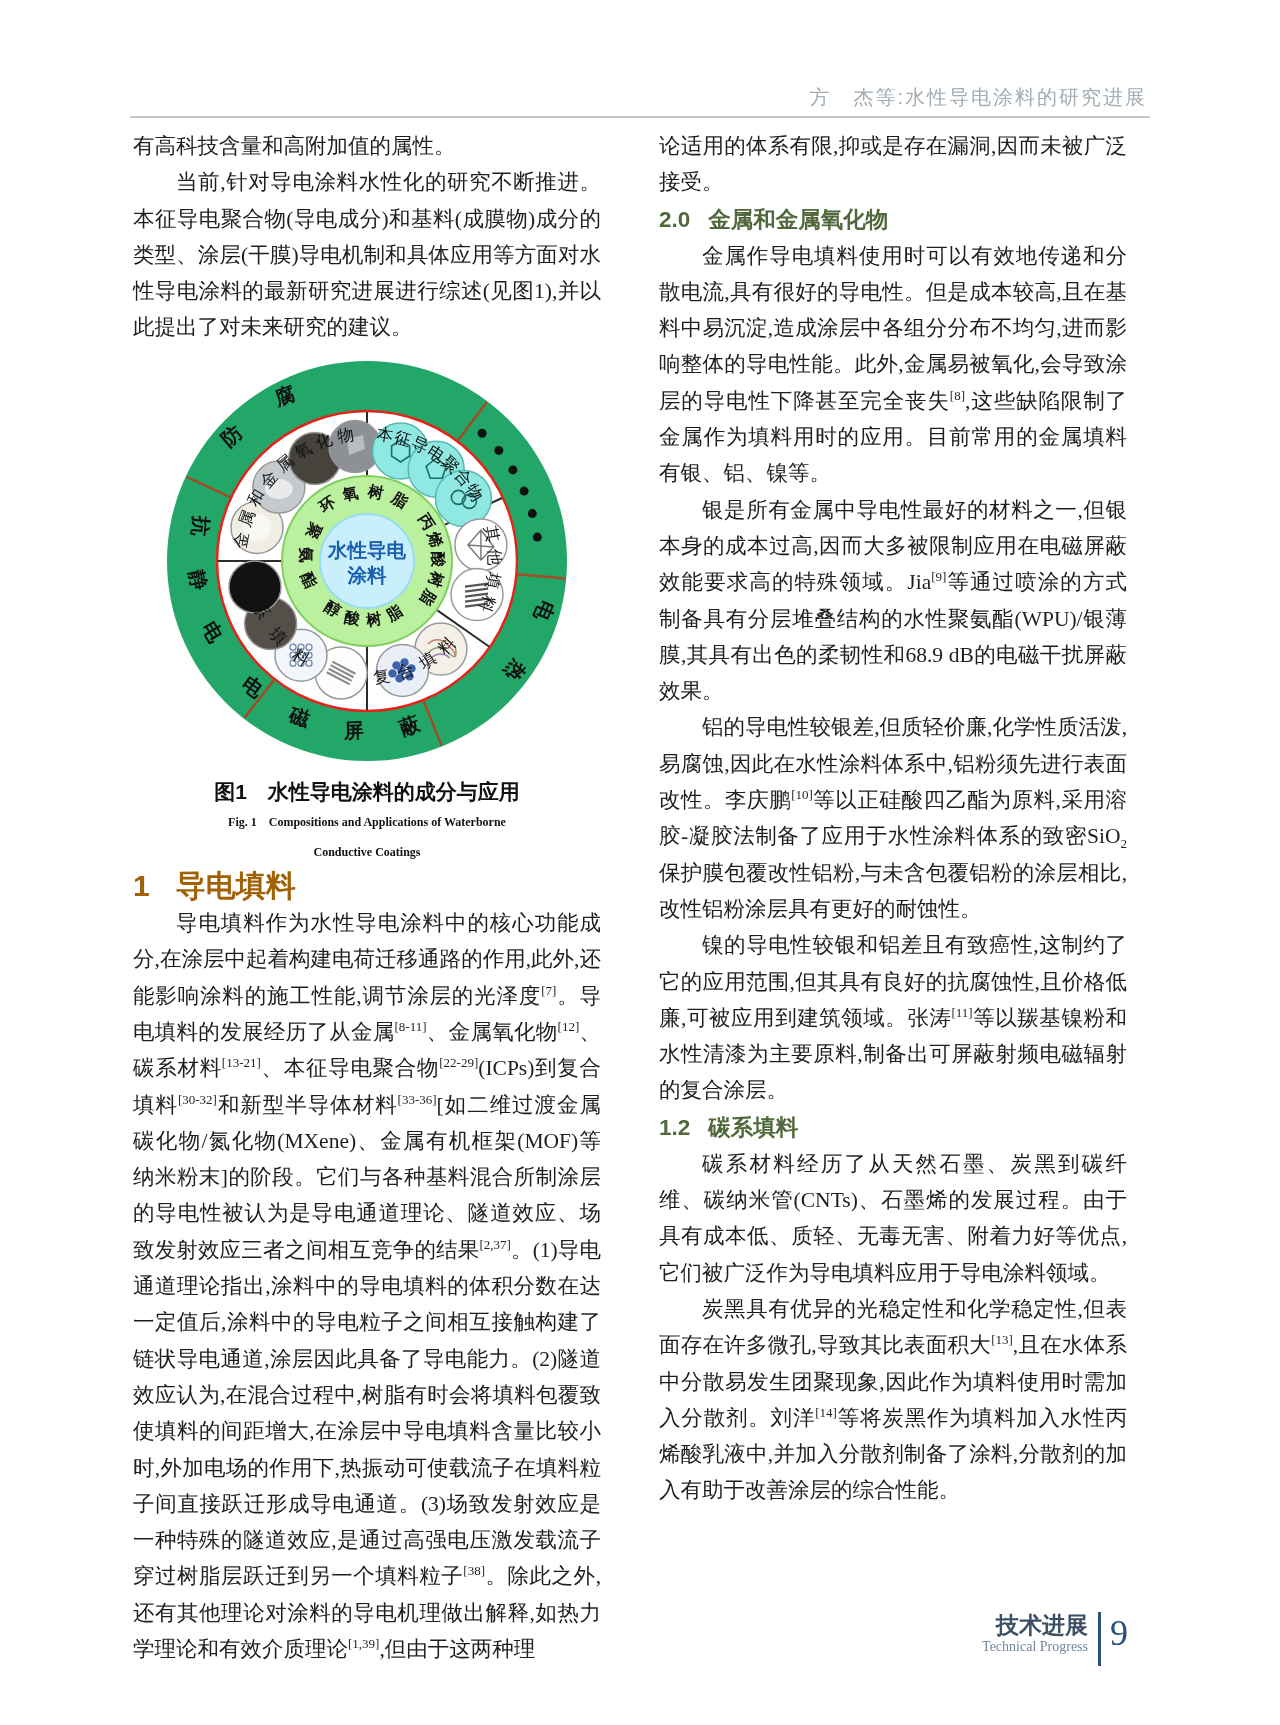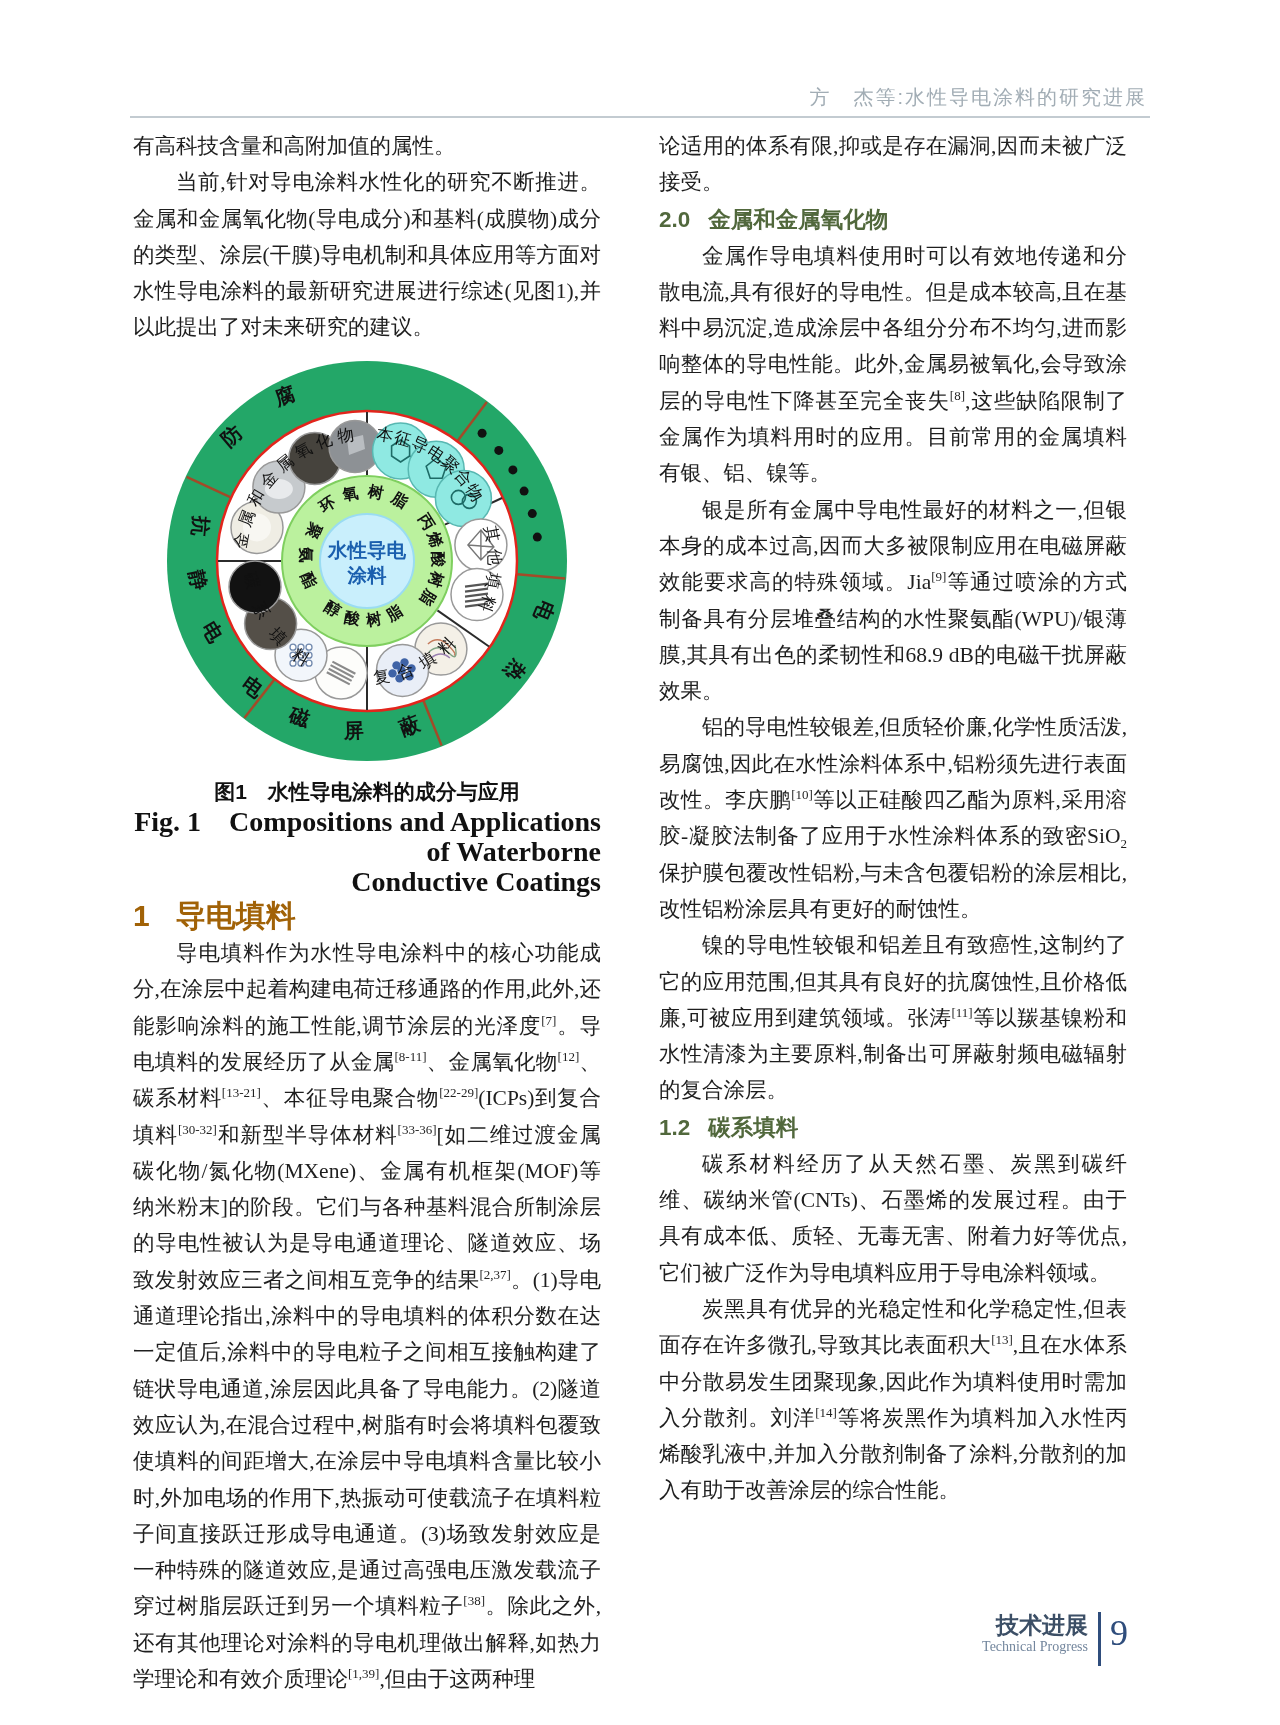--- a/index.html
+++ b/index.html
@@ -11,22 +11,22 @@
   .col{position:absolute;top:128px;width:468px;font-size:21.5px;line-height:36.3px;text-align:justify;}
   .col-left{left:133px;}
   .col-right{left:659px;}
   .col p{margin:0;}
   .indent{text-indent:2em;}
   sup{font-size:13px;line-height:0;vertical-align:super;}
   sub{font-size:13px;line-height:0;vertical-align:sub;}
   .figure-wrap{width:410px;margin:10px auto 0 auto;}
   .cap-zh{font-family:"Liberation Sans","DejaVu Sans",sans-serif;font-weight:bold;font-size:21px;
        text-align:center;line-height:30px;color:#111;}
-  .cap-en{font-family:"Liberation Serif","DejaVu Serif",serif;font-weight:bold;font-size:28px;
-       text-align:right;line-height:30px;color:#111;}
+  .cap-en{font-family:"Liberation Serif","DejaVu Serif",serif;font-weight:bold;font-size:12px;
+       text-align:center;line-height:30px;color:#111;}
   .sec-h{font-family:"Liberation Sans","DejaVu Sans",sans-serif;font-weight:bold;font-size:30px;
        color:#a16207;margin:24px 0 14px 0;line-height:38px;text-align:left;text-indent:0;}
   .sec-h .num{margin-right:26px;}
   .sub-h{font-family:"Liberation Sans","DejaVu Sans",sans-serif;font-weight:bold;font-size:22.5px;
        color:#51683c;line-height:37px;text-align:left;text-indent:0;}
   .sub-h .num{margin-right:18px;}
   .footer{position:absolute;top:1612px;right:152px;display:flex;align-items:flex-start;}
   .footer-text{text-align:right;margin-right:10px;}
   .footer-zh{font-family:"Liberation Sans","DejaVu Sans",sans-serif;font-weight:bold;font-size:23px;
        color:#3c4f66;line-height:26px;}
@@ -40,21 +40,21 @@
   .center-label{font-size:19.5px;font-weight:bold;fill:#1a5fae;text-anchor:middle;}
 </style>
 </head>
 <body>
 
 <div class="running-head">方　杰等:水性导电涂料的研究进展</div>
 <div class="head-rule"></div>
 
 <div class="col col-left">
   <p>有高科技含量和高附加值的属性。</p>
-  <p class="indent">当前,针对导电涂料水性化的研究不断推进。金属和金属氧化物(导电成分)和基料(成膜物)成分的类型、涂层(干膜)导电机制和具体应用等方面对水性导电涂料的最新研究进展进行综述(见图1),并以此提出了对未来研究的建议。</p>
+  <p class="indent">当前,针对导电涂料水性化的研究不断推进。本征导电聚合物(导电成分)和基料(成膜物)成分的类型、涂层(干膜)导电机制和具体应用等方面对水性导电涂料的最新研究进展进行综述(见图1),并以此提出了对未来研究的建议。</p>
 
   <div class="figure-wrap">
     <svg width="410" height="410" viewBox="-205 -205 410 410" xmlns="http://www.w3.org/2000/svg" xmlns:xlink="http://www.w3.org/1999/xlink">
       <defs>
         <path id="p-fangfu" d="M -124.5 -124.5 A 176 176 0 0 1 -45.6 -170.0"></path>
         <path id="p-kangjingdian" d="M -173.3 -30.6 A 176 176 0 0 0 -144.2 100.9"></path>
         <path id="p-diancipingbi" d="M -113.1 134.8 A 176 176 0 0 0 74.4 159.5"></path>
         <path id="p-dianre" d="M 167.4 54.4 A 176 176 0 0 1 117.8 130.8"></path>
         <path id="p-jinshu" d="M -121.3 -12.8 A 122 122 0 0 1 -8.5 -121.7"></path>
         <path id="p-benzheng" d="M 8.5 -121.7 A 122 122 0 0 1 107.7 -57.3"></path>

